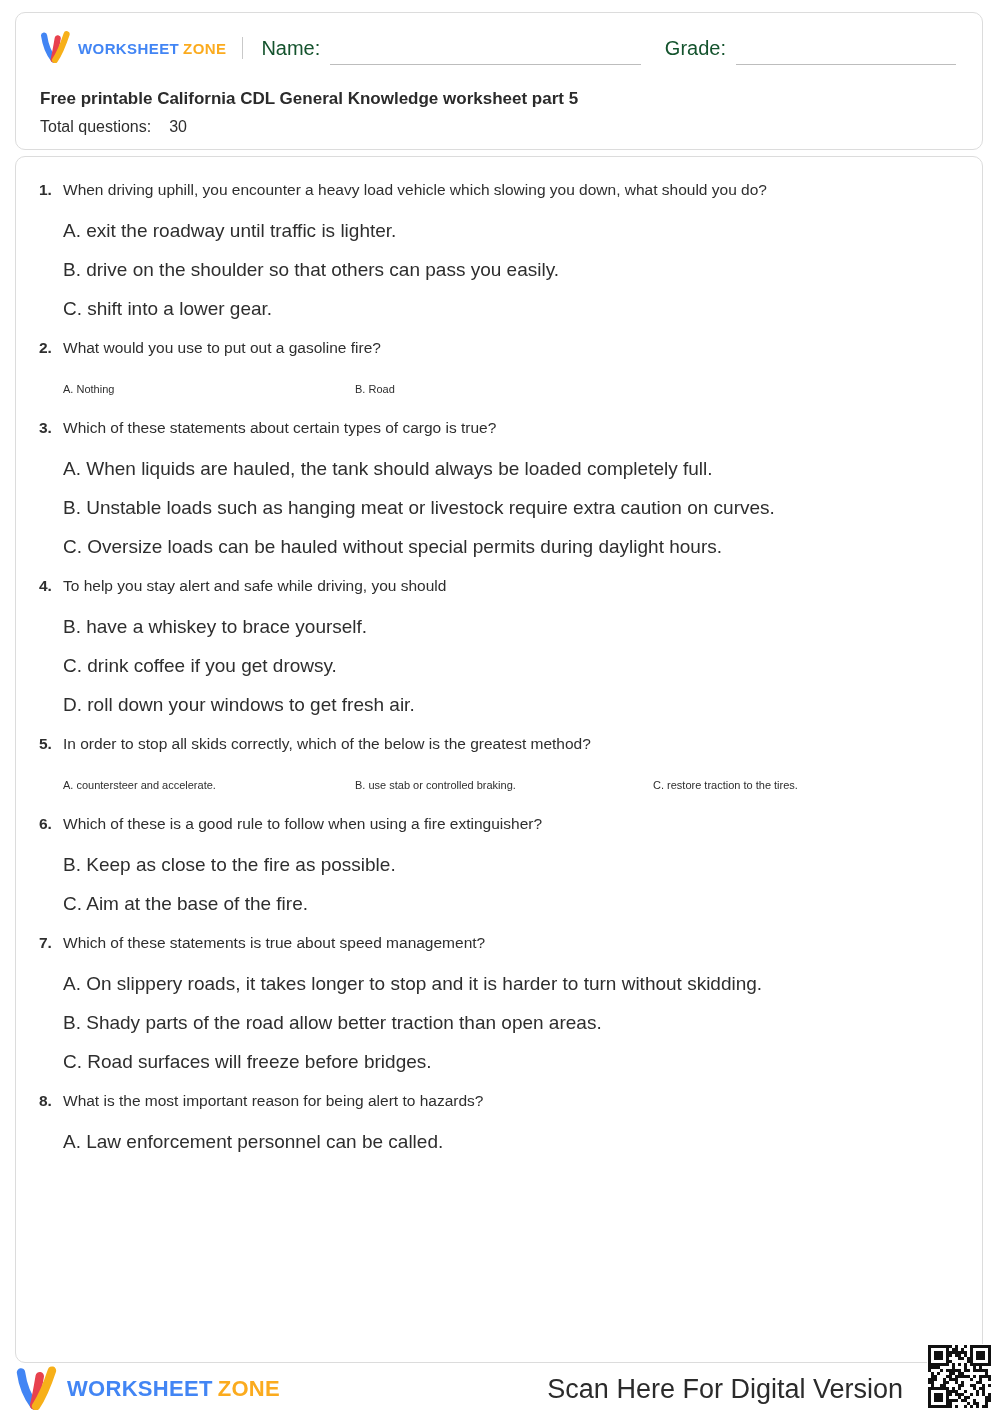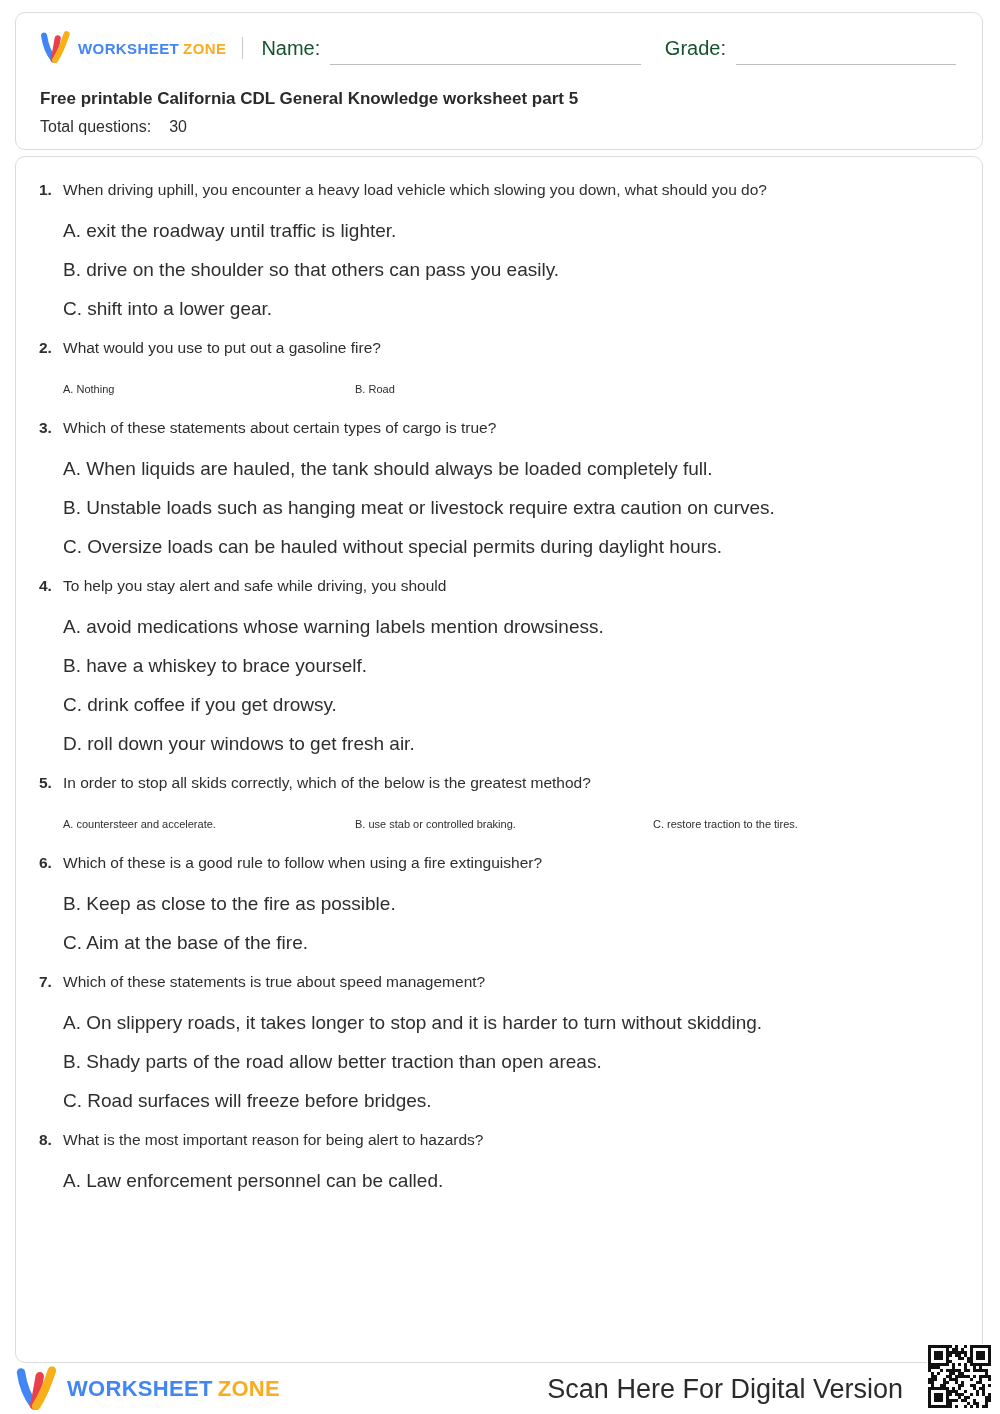--- a/index.html
+++ b/index.html
@@ -99,21 +99,20 @@
         </div>
         <div class="opt-line"><span class="opt">A. When liquids are hauled, the tank should always be loaded completely full.</span></div>
         <div class="opt-line"><span class="opt">B. Unstable loads such as hanging meat or livestock require extra caution on curves.</span></div>
         <div class="opt-line"><span class="opt">C. Oversize loads can be hauled without special permits during daylight hours.</span></div>
       </div>
       <div class="q-block">
         <div class="q-line">
           <span class="q-num">4.</span>
           <span class="q-text">To help you stay alert and safe while driving, you should</span>
         </div>
-        <div class="opt-line"><span class="opt">A. avoid medications whose warning labels mention drowsiness.</span></div>
         <div class="opt-line"><span class="opt">B. have a whiskey to brace yourself.</span></div>
         <div class="opt-line"><span class="opt">C. drink coffee if you get drowsy.</span></div>
         <div class="opt-line"><span class="opt">D. roll down your windows to get fresh air.</span></div>
       </div>
       <div class="q-block">
         <div class="q-line">
           <span class="q-num">5.</span>
           <span class="q-text">In order to stop all skids correctly, which of the below is the greatest method?</span>
         </div>
         <div class="opt-row">

